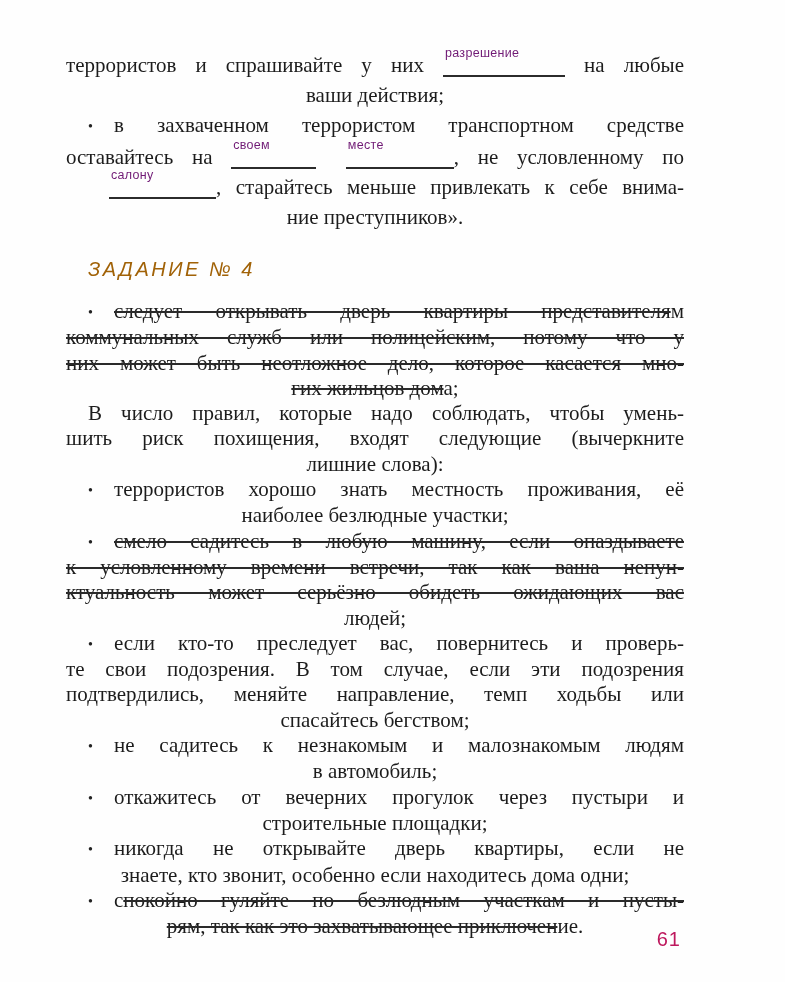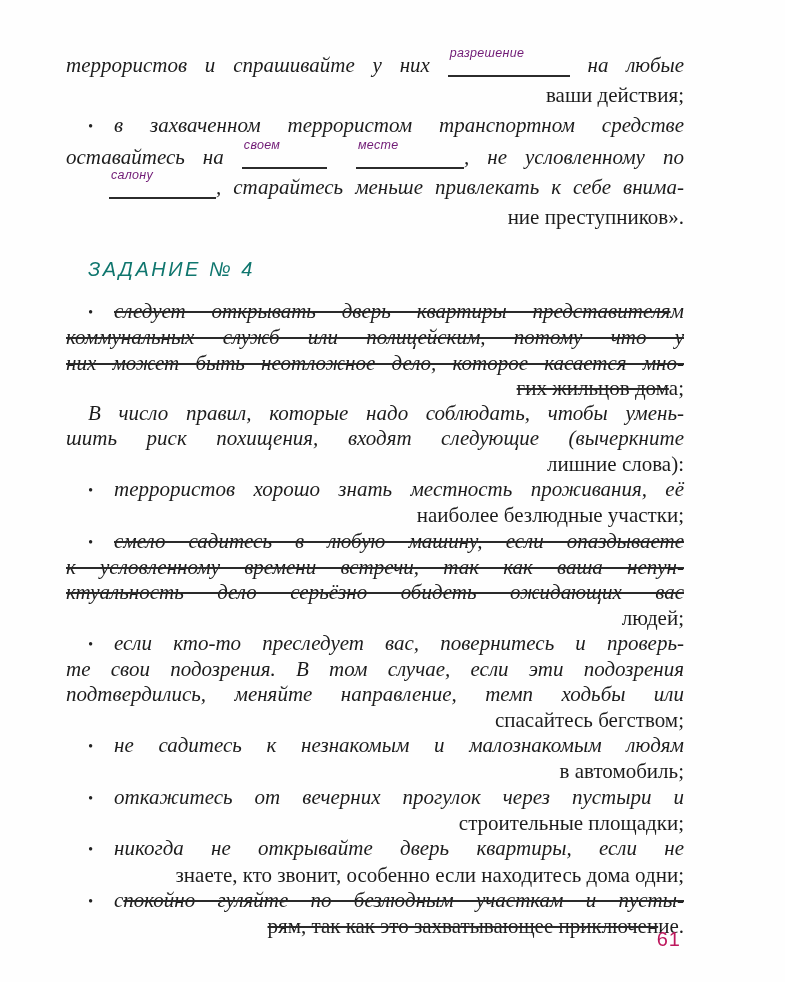--- a/index.html
+++ b/index.html
@@ -12,29 +12,28 @@
     overflow:hidden;
   }
   .doc-body{
     position:absolute;
     left:66px;top:50px;
     width:618px;
     font-size:21px;
   }
   .para{margin:0;}
   .line{
-    text-align:right;
+    text-align:center;
     white-space:normal;
   }
   .sec-top .line{line-height:30px;}
   .sec-main .line{line-height:25.3px;}
   .line.just{
     text-align:justify;
     text-align-last:justify;
-    font-style:italic;
   }
   .line.indent{padding-left:22px;}
   .bullet{
     display:inline-block;
     width:26px;
     font-size:14px;
     vertical-align:1px;
     color:#222;
   }
   .struck{
@@ -58,21 +57,21 @@
     letter-spacing:0.3px;
     color:#701a75;
     white-space:nowrap;
   }
   .heading{
     font-family:"Liberation Sans", sans-serif;
     font-style:italic;
     font-size:20px;
     letter-spacing:2.5px;
     margin:26px 0 18px 22px;
-    color:#0f766e;
+    color:#a16207;
   }
   .page-number{
     position:absolute;
     top:928px;right:104px;
     font-family:"Liberation Sans", sans-serif;
     font-size:20px;
     letter-spacing:1px;
     color:#be185d;
   }
 </style>
@@ -103,21 +102,21 @@
         <div class="line just"><span class="txt">шить риск похищения, входят следующие (вычеркните</span></div>
         <div class="line"><span class="txt">лишние слова):</span></div>
       </div>
       <div class="para sec-main">
         <div class="line indent just"><span class="bullet">•</span><span class="txt">террористов хорошо знать местность проживания, её</span></div>
         <div class="line"><span class="txt">наиболее безлюдные участки;</span></div>
       </div>
       <div class="para sec-main">
         <div class="line indent just"><span class="bullet">•</span><span class="struck">смело садитесь в любую машину, если опаздываете</span></div>
         <div class="line just"><span class="struck">к условленному времени встречи, так как ваша непун-</span></div>
-        <div class="line just"><span class="struck">ктуальность дело серьёзно обидеть ожидающих вас</span></div>
+        <div class="line just"><span class="struck">ктуальность может серьёзно обидеть ожидающих вас</span></div>
         <div class="line"><span class="txt">людей;</span></div>
       </div>
       <div class="para sec-main">
         <div class="line indent just"><span class="bullet">•</span><span class="txt">если кто-то преследует вас, повернитесь и проверь-</span></div>
         <div class="line just"><span class="txt">те свои подозрения. В том случае, если эти подозрения</span></div>
         <div class="line just"><span class="txt">подтвердились, меняйте направление, темп ходьбы или</span></div>
         <div class="line"><span class="txt">спасайтесь бегством;</span></div>
       </div>
       <div class="para sec-main">
         <div class="line indent just"><span class="bullet">•</span><span class="txt">не садитесь к незнакомым и малознакомым людям</span></div>

